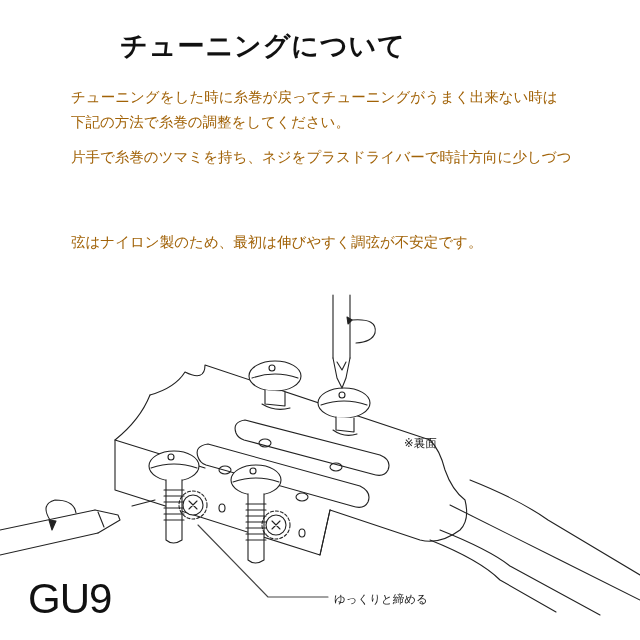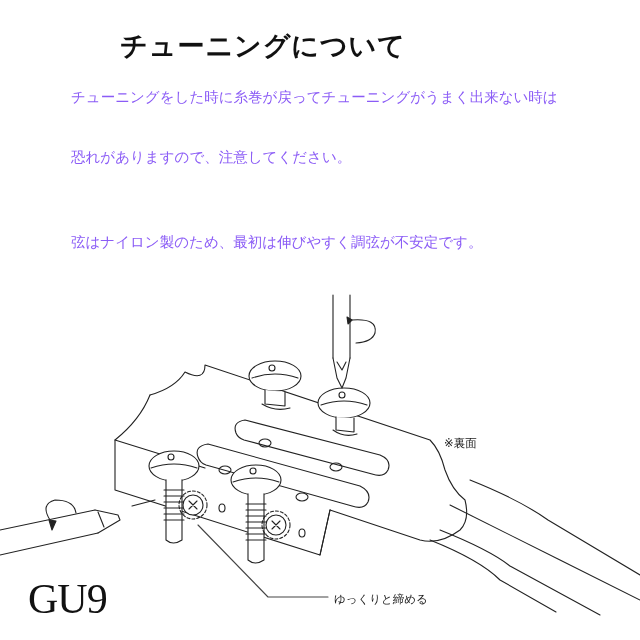--- a/index.html
+++ b/index.html
@@ -1,39 +1,40 @@
 <!DOCTYPE html>
 <html><head>
 <meta charset="utf-8">
 <style>
   html, body { margin:0; padding:0; background:#ffffff; }
   body { width:640px; height:640px; position:relative; overflow:hidden; font-family:"DejaVu Sans", sans-serif; color:#1a1a1a; }
   .title { position:absolute; left:0; top:28px; width:526px; text-align:center; font-size:27px; font-weight:bold; letter-spacing:1px; color:#111; }
-  .para { position:absolute; left:71px; width:520px; font-size:14.5px; line-height:25px; color:#8b5cf6; margin:0; }
+  .para { position:absolute; left:71px; width:520px; font-size:14.5px; line-height:25px; color:#a16207; margin:0; }
   .para span { display:block; white-space:nowrap; }
   #p1 { top:85px; }
   #p2 { top:145px; }
   #p3 { top:230px; }
   .illus { position:absolute; left:0; top:290px; width:640px; height:350px; }
   .note { position:absolute; font-size:11.5px; color:#222; white-space:nowrap; }
-  #note-back { left:444px; top:436px;text-align:center; }
+  #note-back { left:404px; top:436px;text-align:center; }
   #note-tighten { left:334px; top:592px; }
-  .model { position:absolute; left:28px; top:575px; font-size:42px; font-family:Liberation Serif, serif; font-weight:normal; color:#111; letter-spacing:-1px; }
+  .model { position:absolute; left:28px; top:575px; font-size:42px; font-family:Liberation Sans, sans-serif; font-weight:normal; color:#111; letter-spacing:-1px; }
 </style>
 </head>
 <body>
 
 <div class="title">チューニングについて</div>
 
 <div class="para" id="p1">
   <span>チューニングをした時に糸巻が戻ってチューニングがうまく出来ない時は</span>
+  <span>下記の方法で糸巻の調整をしてください。</span>
 </div>
 
 <div class="para" id="p2">
-  <span>恐れがありますので、注意してください。</span>
+  <span>片手で糸巻のツマミを持ち、ネジをプラスドライバーで時計方向に少しづつ</span>
 </div>
 
 <div class="para" id="p3">
   <span>弦はナイロン製のため、最初は伸びやすく調弦が不安定です。</span>
 </div>
 
 <svg class="illus" viewBox="0 290 640 350" xmlns="http://www.w3.org/2000/svg">
   <g fill="none" stroke="#222" stroke-width="1.1" stroke-linecap="round" stroke-linejoin="round">
 
     <path d="M450 505 L560 560 L640 600"></path>

